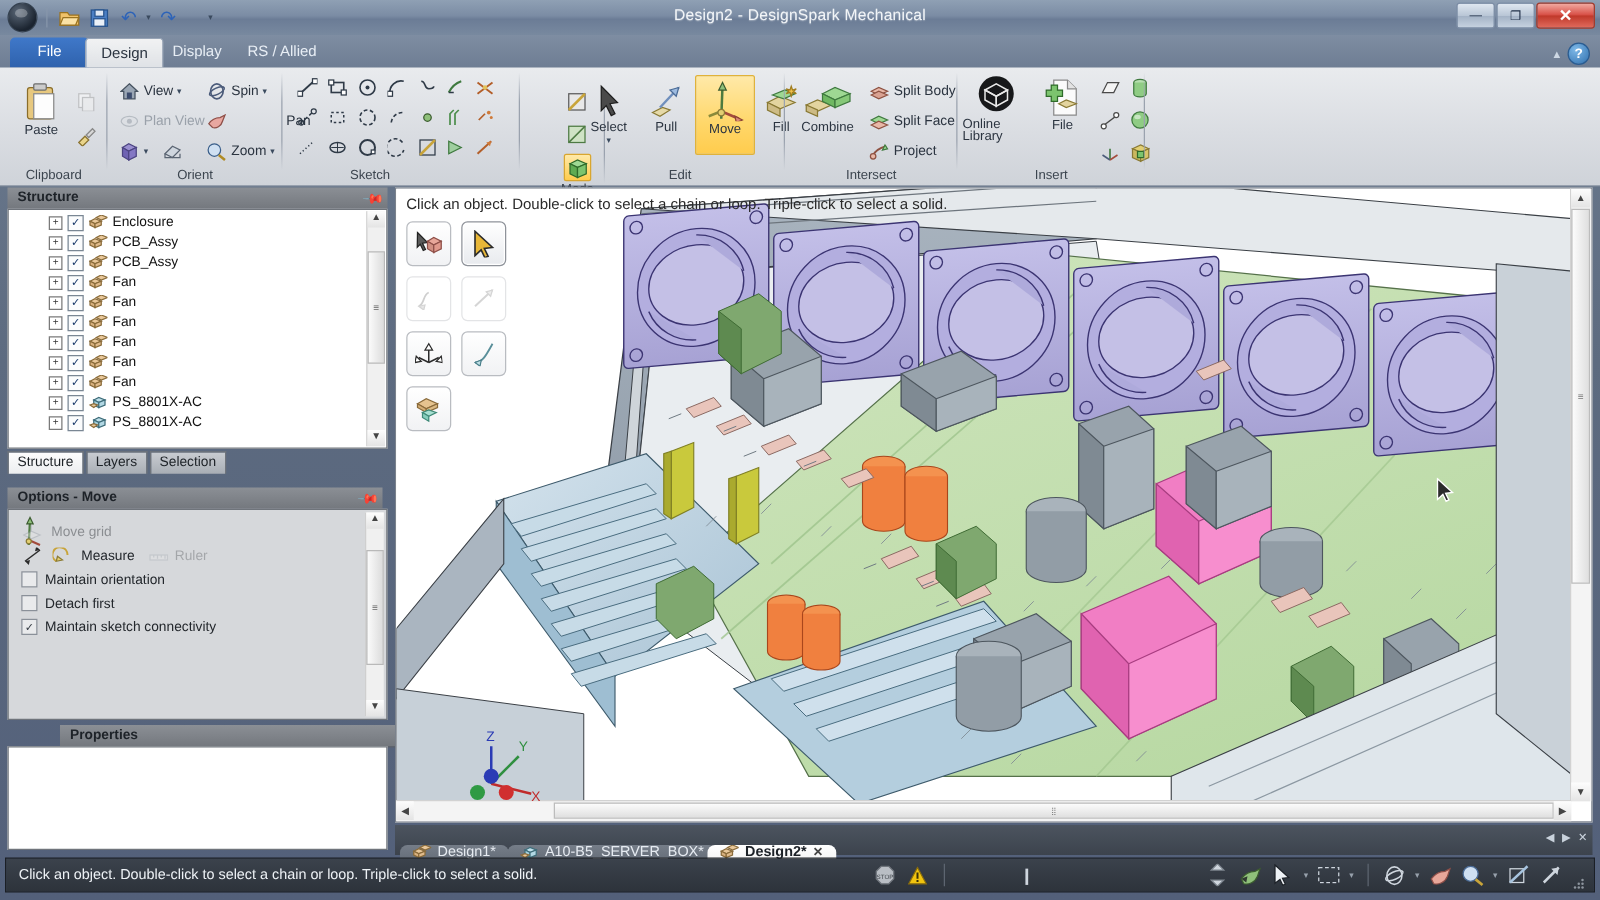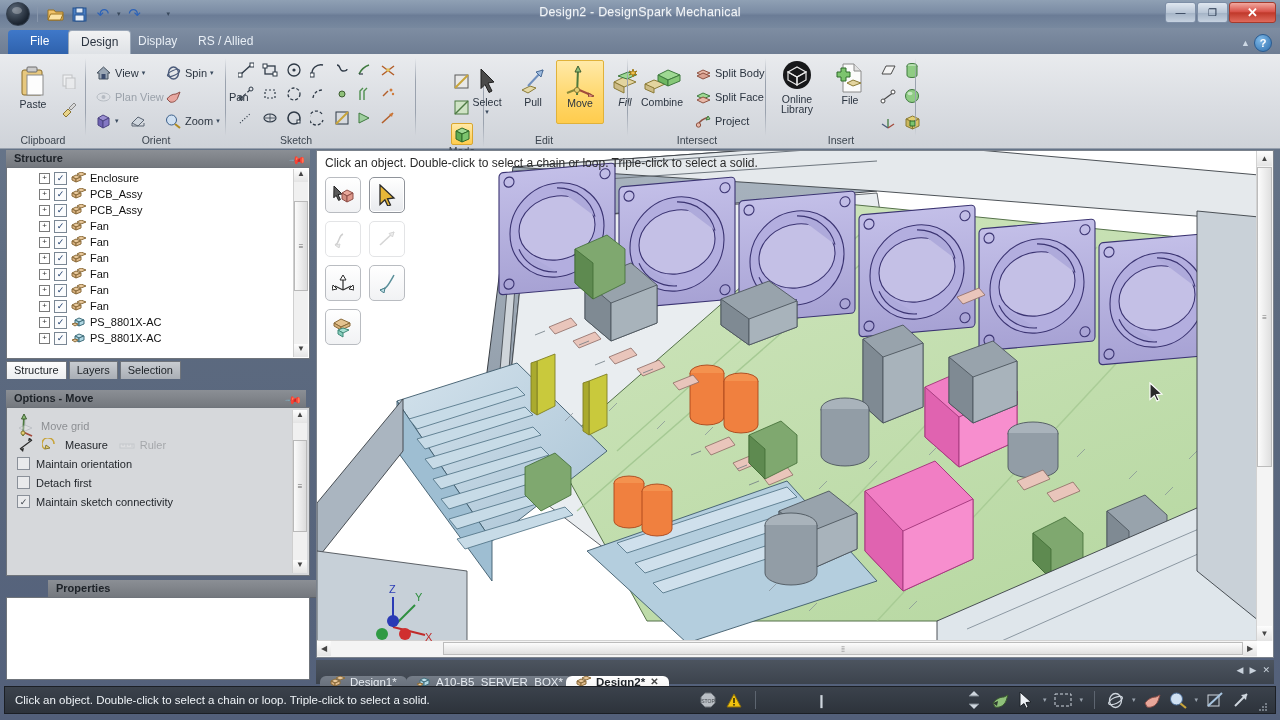--- a/index.html
+++ b/index.html
@@ -541,21 +541,21 @@
               <path d="M12 32L13 6" stroke="#4d7a3f" stroke-width="2"></path>
               <path d="M13 3l-3 6h6z" fill="#8fc07a" stroke="#3c5c30"></path>
               <path d="M12 26L26 32" stroke="#a34b3c" stroke-width="2"></path>
               <path d="M29 33l-6-3 1 5z" fill="#d98a78" stroke="#8d4434"></path>
               <path d="M12 26L2 30" stroke="#8a8a3a" stroke-width="2"></path>
               <circle cx="12" cy="27" r="2.6" fill="#e2cf72" stroke="#8a7a35"></circle>
             </svg>
         </div>
         <div>Move</div>
       </div>
-      <div class="bigbtn" style="left:142px; top:8px;font-style:italic;">
+      <div class="bigbtn" style="left:142px; top:8px;">
         <div class="bi">
           <svg width="30" height="30" viewBox="0 0 30 30">
               <path d="M4 16l10-5 12 5-12 5z" fill="#e3d49f" stroke="#8a7a35"></path>
               <path d="M4 16v6l10 5V21z" fill="#cdbb85" stroke="#8a7a35"></path>
               <path d="M8 10l10-4 8 3-9 4z" fill="#9ed893" stroke="#3f7a3f"></path>
               <path d="M23 3l1 3 3-1-2 2 2 2-3-1-1 3-1-3-3 1 2-2-2-2 3 1z" fill="#f0c14b" stroke="#a07c1e"></path>
             </svg>
         </div>
         <div>Fill</div>
       </div>
@@ -611,21 +611,21 @@
     <div class="rgroup" style="left:766px; width:150px;">
       <div class="bigbtn" style="left:4px; top:6px; width:54px;">
         <div class="bi">
           <svg width="34" height="34" viewBox="0 0 34 34">
               <circle cx="17" cy="15" r="14" fill="#17181a"></circle>
               <path d="M8 12l9-5 9 5-9 5z" fill="none" stroke="#e8e8e8" stroke-width="1.2"></path>
               <path d="M8 12v8l9 5v-8z" fill="none" stroke="#e8e8e8" stroke-width="1.2"></path>
               <path d="M26 12v8l-9 5v-8z" fill="none" stroke="#e8e8e8" stroke-width="1.2"></path>
             </svg>
         </div>
-        <div style="line-height:10px;text-align:center;">Online Library</div>
+        <div style="line-height:10px;text-align:left;">Online Library</div>
       </div>
       <div class="bigbtn" style="left:62px; top:6px; width:44px;">
         <div class="bi">
           <svg width="32" height="32" viewBox="0 0 32 32">
               <path d="M9 2h11l7 7v21H9z" fill="#fbfbfb" stroke="#8a8a8a"></path>
               <path d="M20 2v7h7" fill="#e2e2e2" stroke="#8a8a8a"></path>
               <path d="M3 6h5v4h4v5H8v4H3v-4H-1v-5h4z" transform="translate(4,0)" fill="#7cc46e" stroke="#2f6b2a"></path>
               <path d="M13 21l6-3 8 3-8 3z" fill="#e3d49f" stroke="#8a7a35"></path>
             </svg>
         </div>

